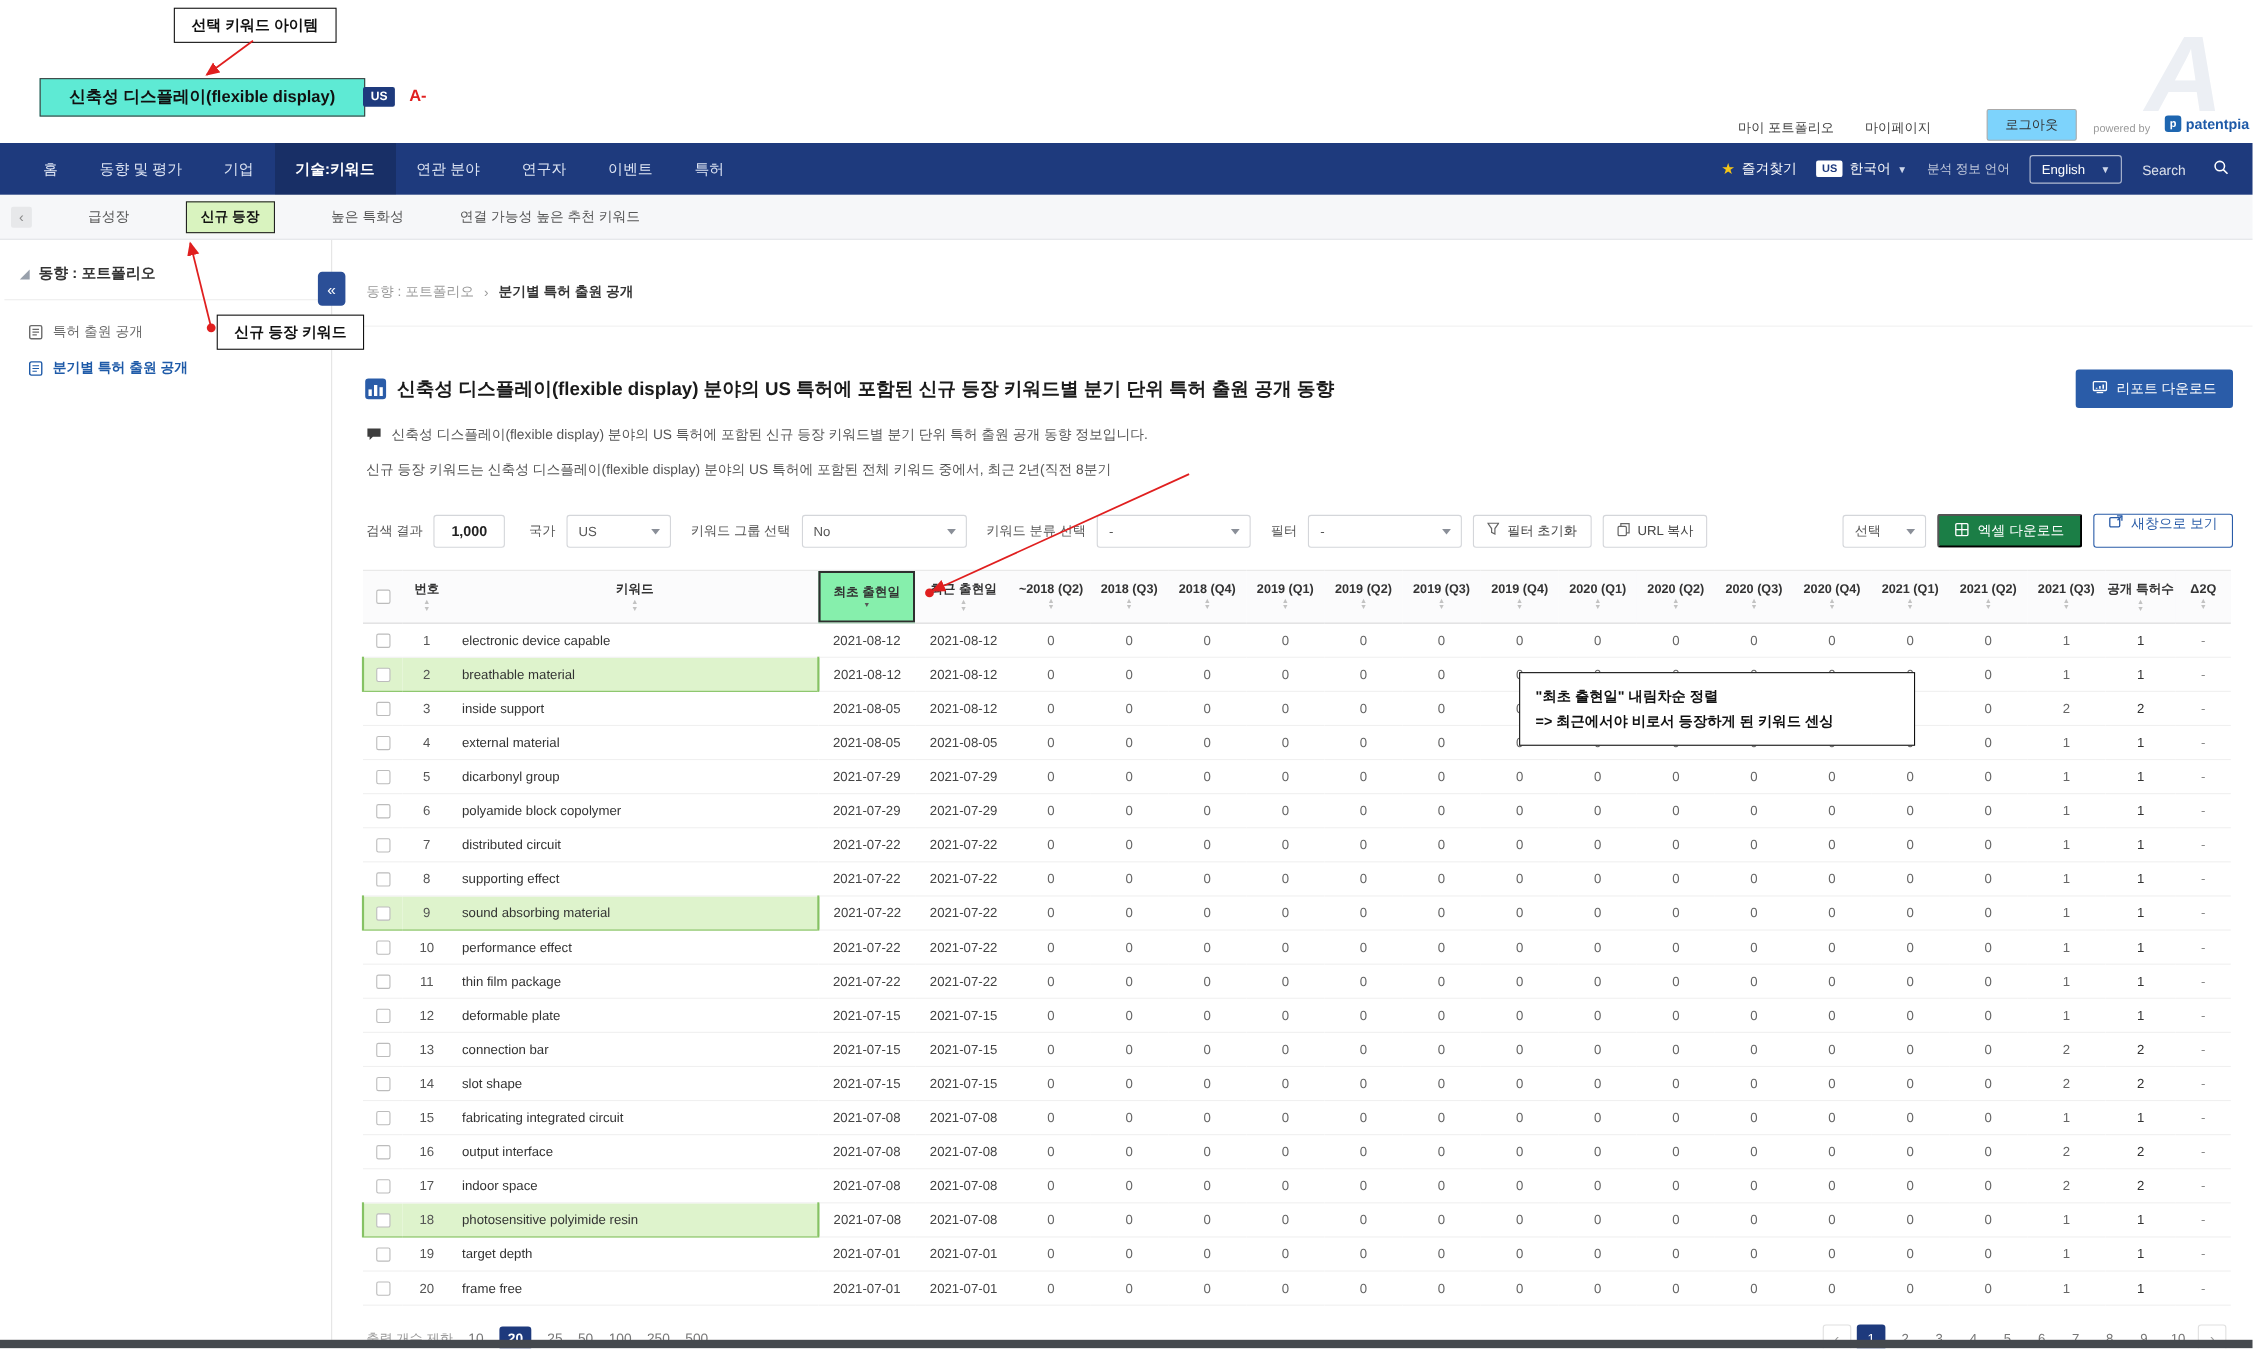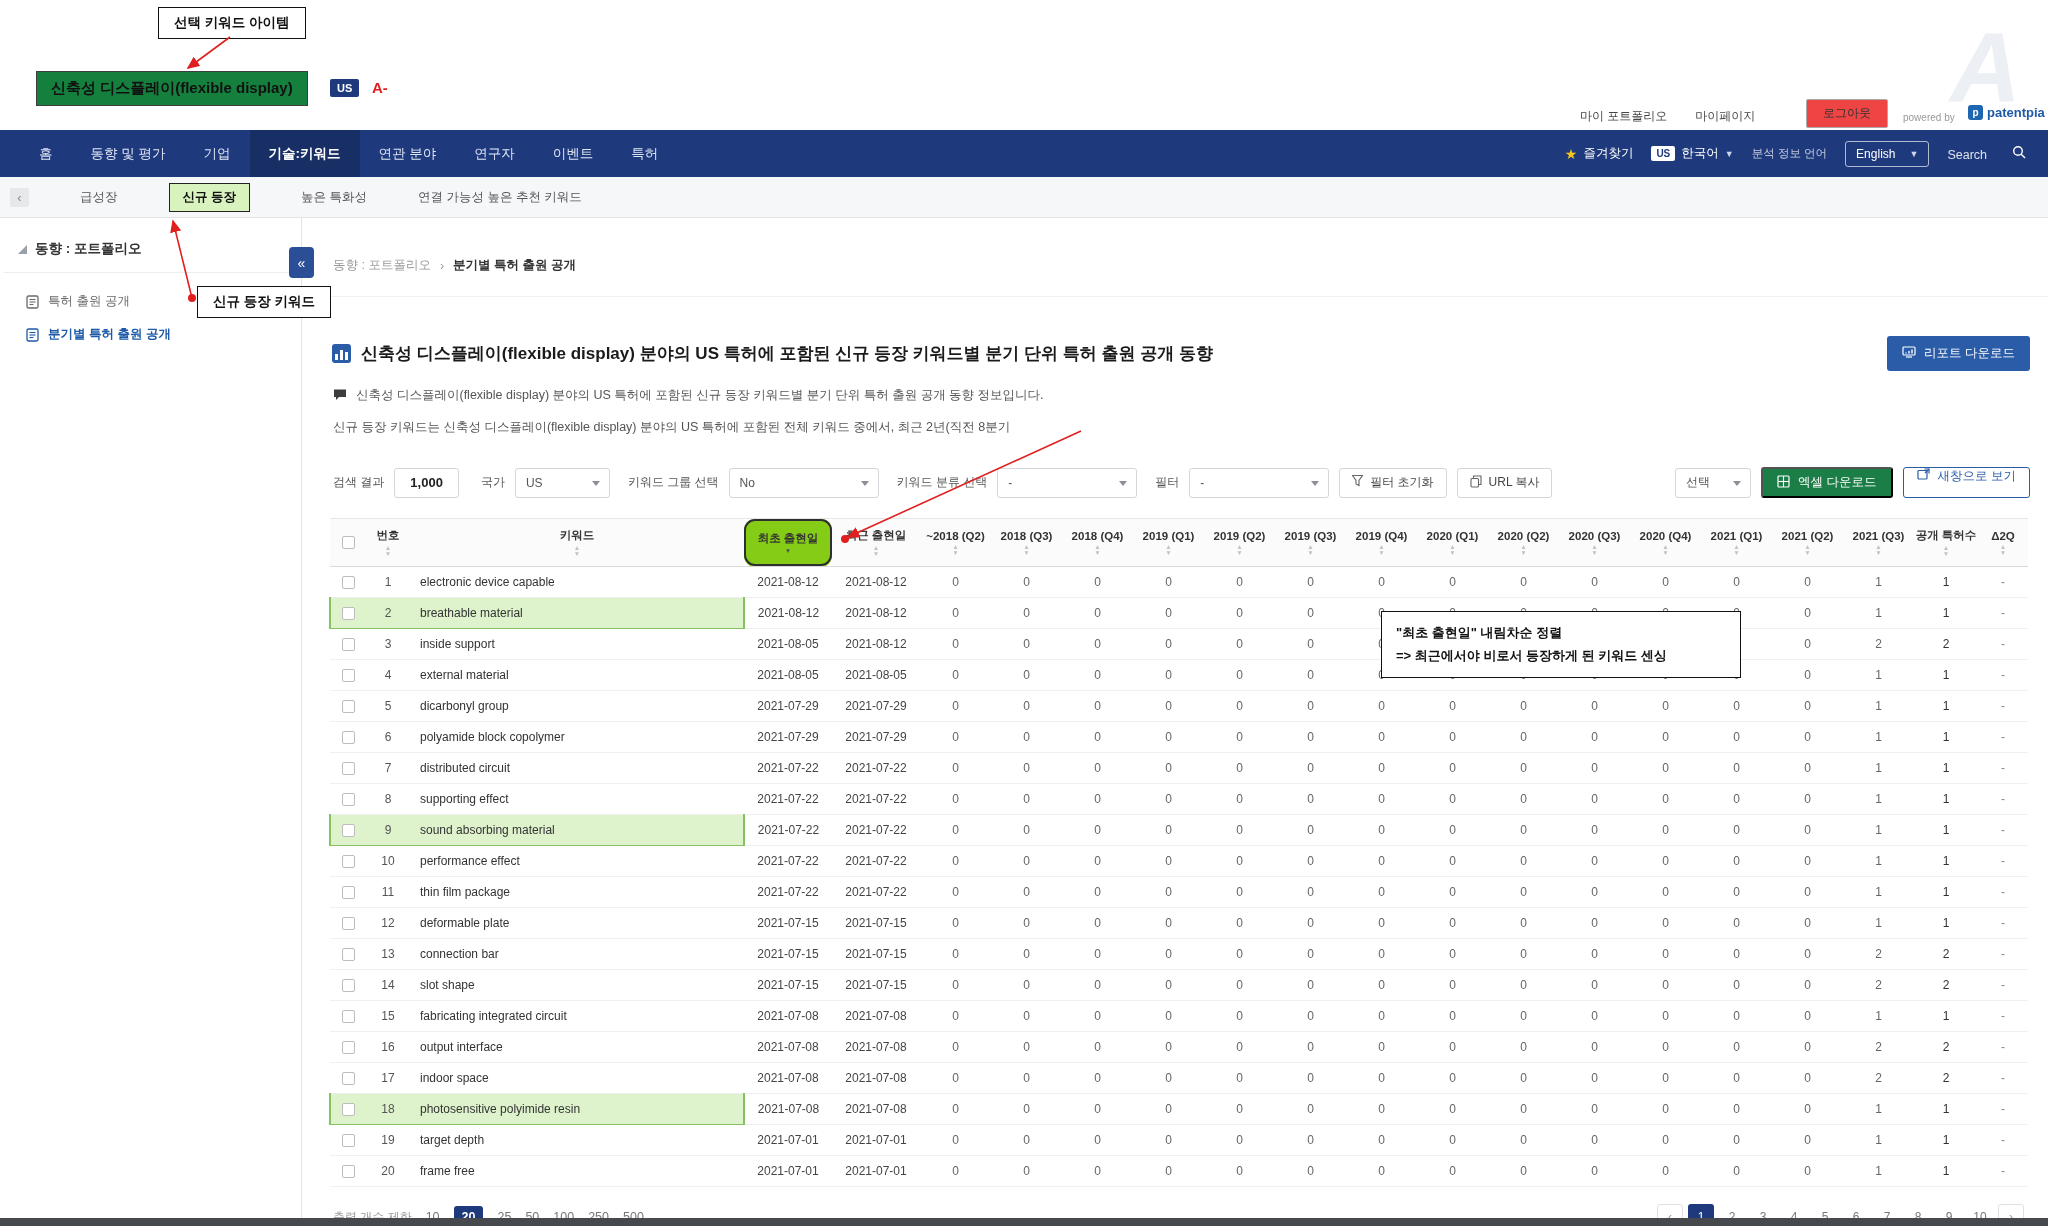--- a/index.html
+++ b/index.html
@@ -7,29 +7,29 @@
   .page{position:relative;width:2048px;height:1226px;background:#fff;overflow:hidden;
         font-family:"Liberation Sans","DejaVu Sans",sans-serif;color:#333;}
 
   
   .callout{position:absolute;background:#fff;border:1.6px solid #111;padding:6px 15px;
            font-size:13.5px;font-weight:600;color:#111;z-index:20;white-space:nowrap;}
   .callout-top{left:158px;top:7px;}
   .anno-side{left:197px;top:286px;}
   .anno-sort{position:absolute;left:1079px;top:393px;width:360px;background:#fff;border:1.6px solid #111;
              padding:9px 14px;font-size:13px;font-weight:700;line-height:1.8;color:#111;z-index:12;}
-  .kw-box{position:absolute;left:36px;top:71px;background:#15803d;border:1px solid #3d3d3d;
-          padding:7px 14px;font-size:15px;font-weight:700;color:#111;white-space:nowrap;}
+  .kw-box{position:absolute;left:36px;top:71px;background:#5eead4;border:1px solid #3d3d3d;
+          padding:7px 26px;font-size:15px;font-weight:700;color:#111;white-space:nowrap;}
   .us-badge{position:absolute;left:330px;top:79px;background:#1e3a7d;color:#fff;font-size:11px;
             font-weight:700;padding:3px 7px;border-radius:2px;}
   .grade{position:absolute;left:372px;top:79px;color:#e02020;font-weight:700;font-size:15px;}
   .watermark{position:absolute;left:1950px;top:18px;font-size:98px;font-weight:700;font-style:italic;
              color:#eceff4;z-index:0;line-height:1;}
   .top-links{position:absolute;left:1580px;top:108px;display:flex;gap:28px;font-size:12px;color:#444;}
-  .logout-btn{position:absolute;left:1806px;top:99px;border:1px solid #aaa;background:#ef4444;
+  .logout-btn{position:absolute;left:1806px;top:99px;border:1px solid #aaa;background:#7dd3fc;
               padding:5px 16px;font-size:12px;color:#333;border-radius:2px;}
   .powered-by{position:absolute;left:1903px;top:112px;font-size:10px;color:#999;}
   .brand{position:absolute;left:1968px;top:105px;display:flex;align-items:center;gap:4px;z-index:2;}
   .brand-p{width:15px;height:15px;background:#1e66b0;color:#fff;border-radius:3px;font-size:10px;
            font-weight:700;display:flex;align-items:center;justify-content:center;}
   .brand-name{font-size:13px;font-weight:700;color:#1e5aa8;}
 
   
   .main-nav{position:absolute;top:130px;left:0;right:0;height:47px;background:#1e3a7d;display:flex;
             align-items:stretch;padding-left:20px;z-index:3;}
@@ -105,21 +105,21 @@
 
   
   .table-wrap{position:absolute;top:300px;left:27px;}
   table{border-collapse:collapse;table-layout:fixed;width:1698px;font-size:12px;}
   thead th{height:48px;background:#fbfbfc;border-top:1px solid #e7e7e7;border-bottom:1px solid #d9d9d9;
            font-weight:600;color:#333;font-size:11.5px;vertical-align:middle;padding:0;}
   .thl{white-space:nowrap;text-align:center;}
   .arrows{display:flex;flex-direction:column;align-items:center;margin-top:2px;font-size:6.5px;
           line-height:6px;color:#c2c2c2;}
   .arrows.sorted{color:#555;}
-  th.th-first{background:#84cc16;box-shadow:inset 0 0 0 2px #2f2f2f;border-radius:11px;}
+  th.th-first{background:#86efac;box-shadow:inset 0 0 0 2px #2f2f2f;}
   tbody td{height:31px;border-bottom:1px solid #f0f0f0;padding:0;}
   td.c{text-align:center;}
   td.num{color:#555;}
   td.kw{padding-left:10px;color:#333;}
   td.date{color:#444;}
   td.qv{color:#666;}
   td.pv{color:#333;}
   td.dv{color:#888;}
   .cb{width:13px;height:13px;border:1px solid #bcbcbc;border-radius:2px;background:#fff;margin:0 auto;}
   td.hl-a,td.hl,td.hl-b{background:#def3cc;border-top:1px solid #86c264;border-bottom:1px solid #86c264;}

